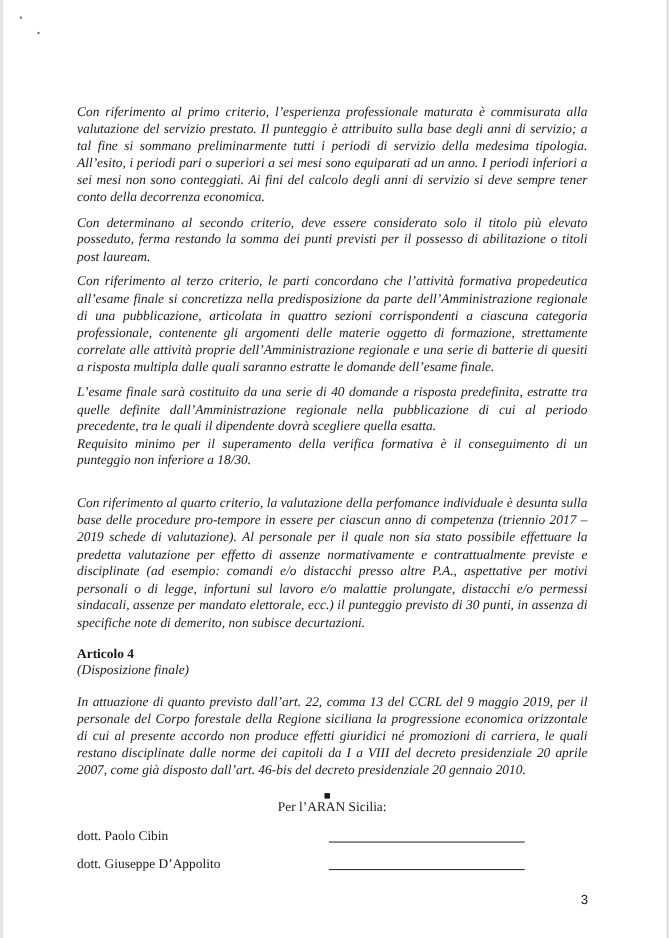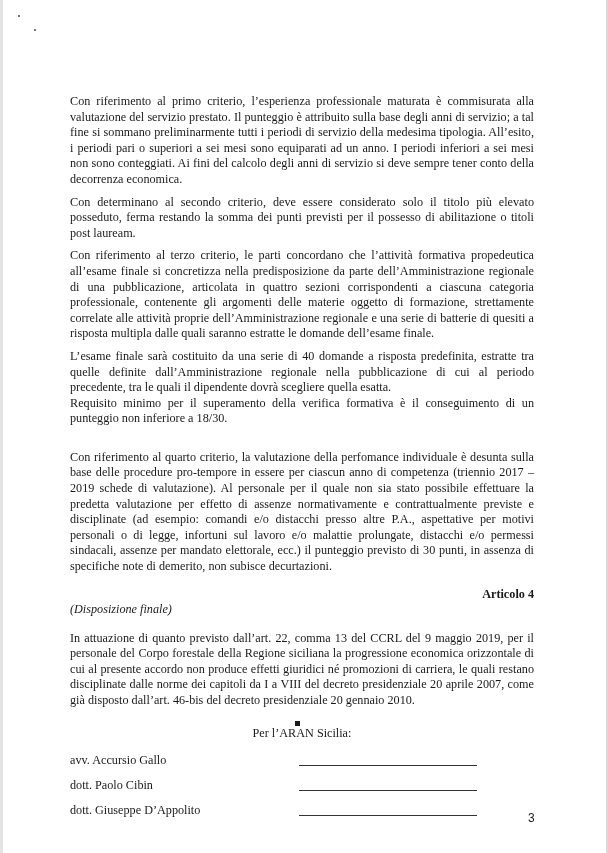--- a/index.html
+++ b/index.html
@@ -2,24 +2,24 @@
 <html><head>
   <meta charset="utf-8">
   <style>
     * { margin: 0; padding: 0; box-sizing: border-box; }
     html, body { width: 608px; height: 853px; background: #ffffff; overflow: hidden; }
     body { position: relative; font-family: "Liberation Serif", "DejaVu Serif", serif; color: #1a1a1a; }
     .page-edge-left { position: absolute; left: 0; top: 0; width: 3px; height: 853px; background: #e4e4e4; }
     .page-edge-right { position: absolute; right: 0; top: 0; width: 2px; height: 853px; background: #d9d9d9; }
     .speck { position: absolute; width: 2px; height: 2px; background: #777; }
     .content { position: absolute; left: 70px; top: 94px; width: 464px; font-size: 12.2px; line-height: 15.6px; }
-    .para { text-align: justify; margin-bottom: 7px; }
+    .para { text-align: justify; margin-bottom: 7px; font-style: italic; }
     .para.tight { margin-bottom: 0; }
     .para.after-tight { margin-bottom: 23px; }
-    .article-heading { text-align: right; font-weight: bold; margin-top: 12px; line-height: 15px; }
+    .article-heading { text-align: left; font-weight: bold; margin-top: 12px; line-height: 15px; }
     .article-subtitle { text-align: left; font-style: italic; line-height: 15px; margin-bottom: 14px; }
     .bullet-line { display: flex; align-items: center; margin-top: 12px; margin-bottom: 12px; flex-direction: column; }
     .bullet { width: 5px; height: 5px; background: #1a1a1a; margin-left: 3px; margin-right: 12px; }
     .signatory { position: relative; height: 25px; }
     .signatory .name { position: absolute; left: 0; top: 0; }
     .signatory .sig-line { position: absolute; left: 229px; top: 12px; width: 178px; height: 1px; background: #333; }
     .page-number { position: absolute; left: 528px; top: 811px; font-family: "Liberation Sans", "DejaVu Sans", sans-serif; font-size: 12px; color: #222; }
   </style>
 </head>
 <body>
@@ -43,24 +43,20 @@
   <div class="article-subtitle">(Disposizione finale)</div>
 
   <p class="para">In attuazione di quanto previsto dall’art. 22, comma 13 del CCRL del 9 maggio 2019, per il personale del Corpo forestale della Regione siciliana la progressione economica orizzontale di cui al presente accordo non produce effetti giuridici né promozioni di carriera, le quali restano disciplinate dalle norme dei capitoli da I a VIII del decreto presidenziale 20 aprile 2007, come già disposto dall’art. 46-bis del decreto presidenziale 20 gennaio 2010.</p>
 
   <div class="bullet-line">
     <span class="bullet"></span>
     <span>Per l’ARAN Sicilia:</span>
   </div>
 
   <div class="signatory">
-    <span class="name">avv. Accursio Gallo</span>
-    <span class="sig-line"></span>
-  </div>
-  <div class="signatory">
     <span class="name">dott. Paolo Cibin</span>
     <span class="sig-line"></span>
   </div>
   <div class="signatory">
     <span class="name">dott. Giuseppe D’Appolito</span>
     <span class="sig-line"></span>
   </div>
 </div>
 
 <div class="page-number">3</div>

